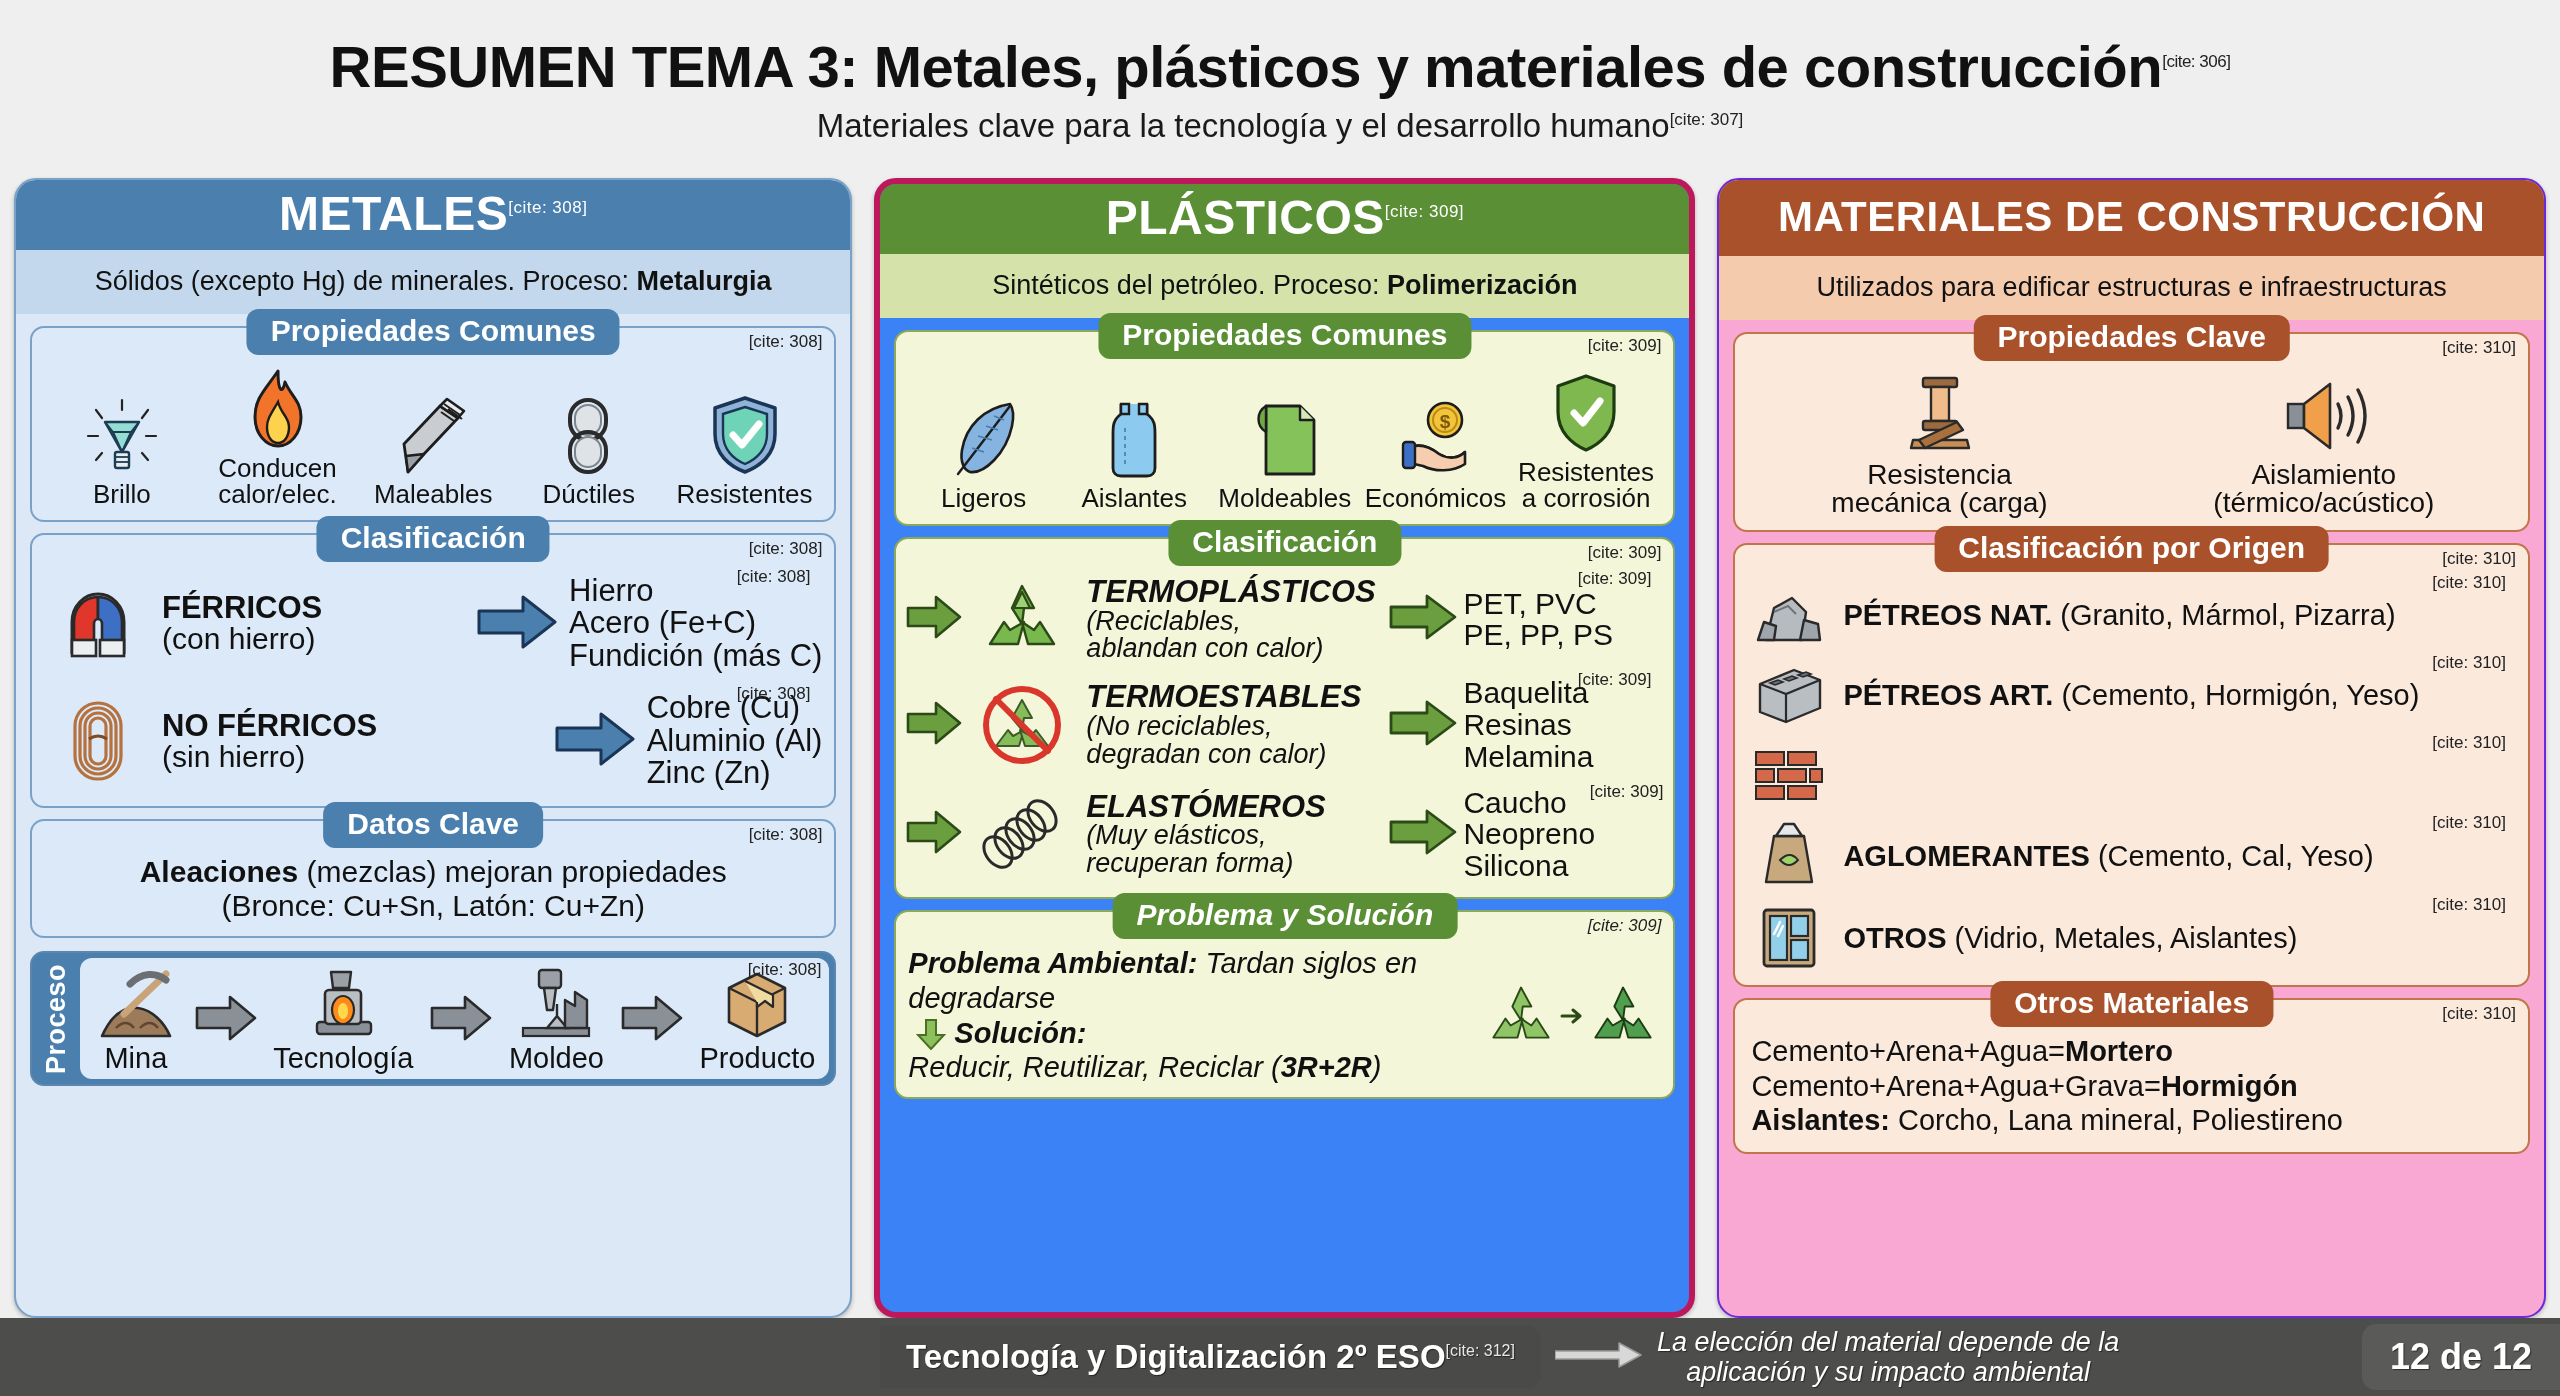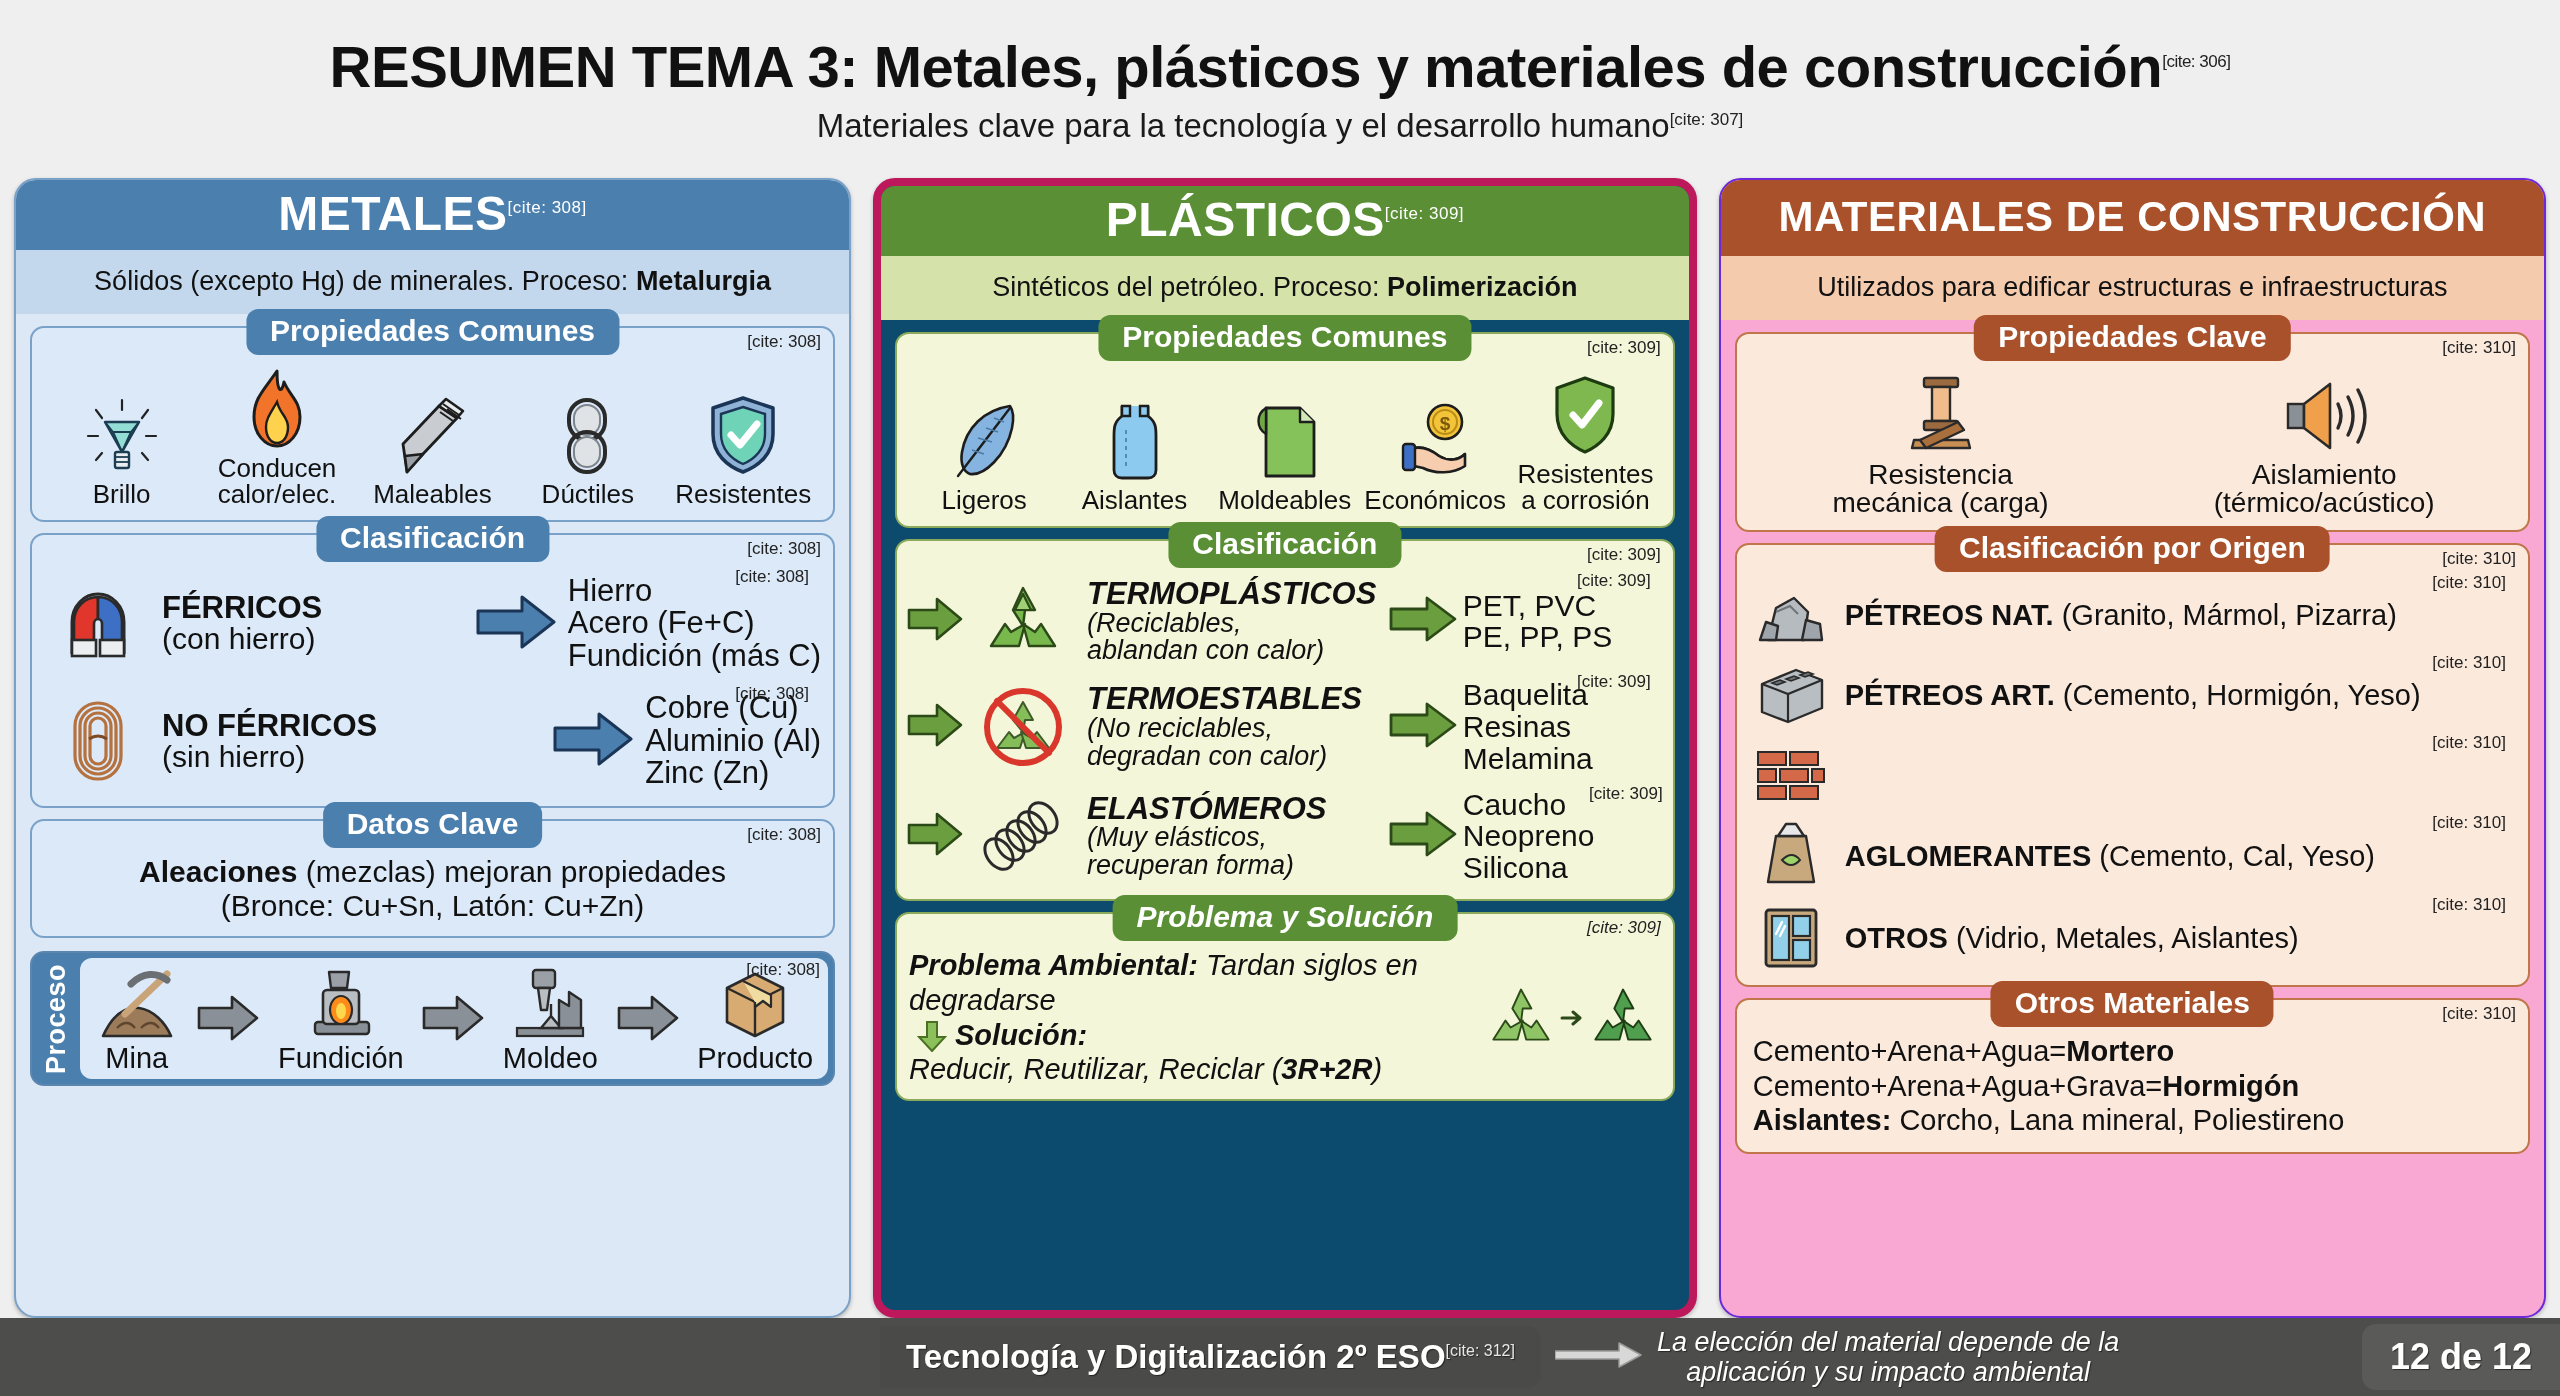--- a/index.html
+++ b/index.html
@@ -21,21 +21,21 @@
           align-items:center;justify-content:center;padding-top:4px;box-sizing:border-box;}
   #main-title{font-size:58px;font-weight:bold;color:#111;letter-spacing:-0.5px;
               text-align:center;line-height:1.05;white-space:nowrap;}
   #subtitle{font-size:33px;color:#1a1a1a;text-align:center;margin-top:10px;white-space:nowrap;}
 
   
   #columns{display:flex;gap:22px;padding:0 14px;box-sizing:border-box;height:1140px;}
   .col{border-radius:22px;overflow:hidden;position:relative;display:flex;flex-direction:column;
        box-shadow:0 2px 4px rgba(0,0,0,.25);}
   .col-metals{width:856px;background:#dce8f5;border:2px solid #7aa2c8;}
-  .col-plastics{width:830px;background:#0c4a6e;border:8px solid #be185d;}
+  .col-plastics{width:830px;background:#3b82f6;border:6px solid #be185d;}
   .col-construction{width:846px;background:#f9a8d4;border:2px solid #6d28d9;}
 
   .col-head{text-align:center;padding:10px 0 12px;color:#fff;font-weight:bold;
             letter-spacing:.5px;line-height:1;}
   .col-metals .col-head{background:#4a7fae;font-size:48px;}
   .col-plastics .col-head{background:#5a8f36;font-size:48px;}
   .col-construction .col-head{background:#a8512a;font-size:42px;padding:16px 0 18px;}
   .col-head .cite{color:#fff;font-size:17px;}
 
   .col-sub{text-align:center;font-size:27px;color:#111;padding:17px 8px;line-height:1.1;}
@@ -314,21 +314,21 @@
           <div class="pstep">
             <div class="ic">
               <svg width="80" height="74" viewBox="0 0 80 74">
                 <rect x="14" y="56" width="54" height="12" rx="3" fill="#8a9097" stroke="#2a2a2a" stroke-width="2.4"></rect>
                 <rect x="22" y="24" width="36" height="34" rx="4" fill="#b9bec3" stroke="#2a2a2a" stroke-width="2.6"></rect>
                 <ellipse cx="40" cy="44" rx="11" ry="14" fill="#ff8c1a" stroke="#2a2a2a" stroke-width="2.2"></ellipse>
                 <ellipse cx="40" cy="45" rx="5" ry="8" fill="#ffd84d"></ellipse>
                 <path d="M30 22 L28 6 H48 L46 22 Z" fill="#9aa0a6" stroke="#2a2a2a" stroke-width="2.4" stroke-linejoin="round"></path>
               </svg>
             </div>
-            <div class="lbl">Fundición</div>
+            <div class="lbl">Tecnología</div>
           </div>
           <div>
             <svg width="64" height="48" viewBox="0 0 64 48">
                 <path d="M3 14 H36 V3 L61 24 L36 45 V34 H3 Z" fill="#8a9097" stroke="#2a2a2a" stroke-width="2.6" stroke-linejoin="round"></path>
               </svg>
           </div>
           <div class="pstep">
             <div class="ic">
               <svg width="86" height="74" viewBox="0 0 86 74">
                 <rect x="10" y="62" width="66" height="8" fill="#8a9097" stroke="#2a2a2a" stroke-width="2.2"></rect>

